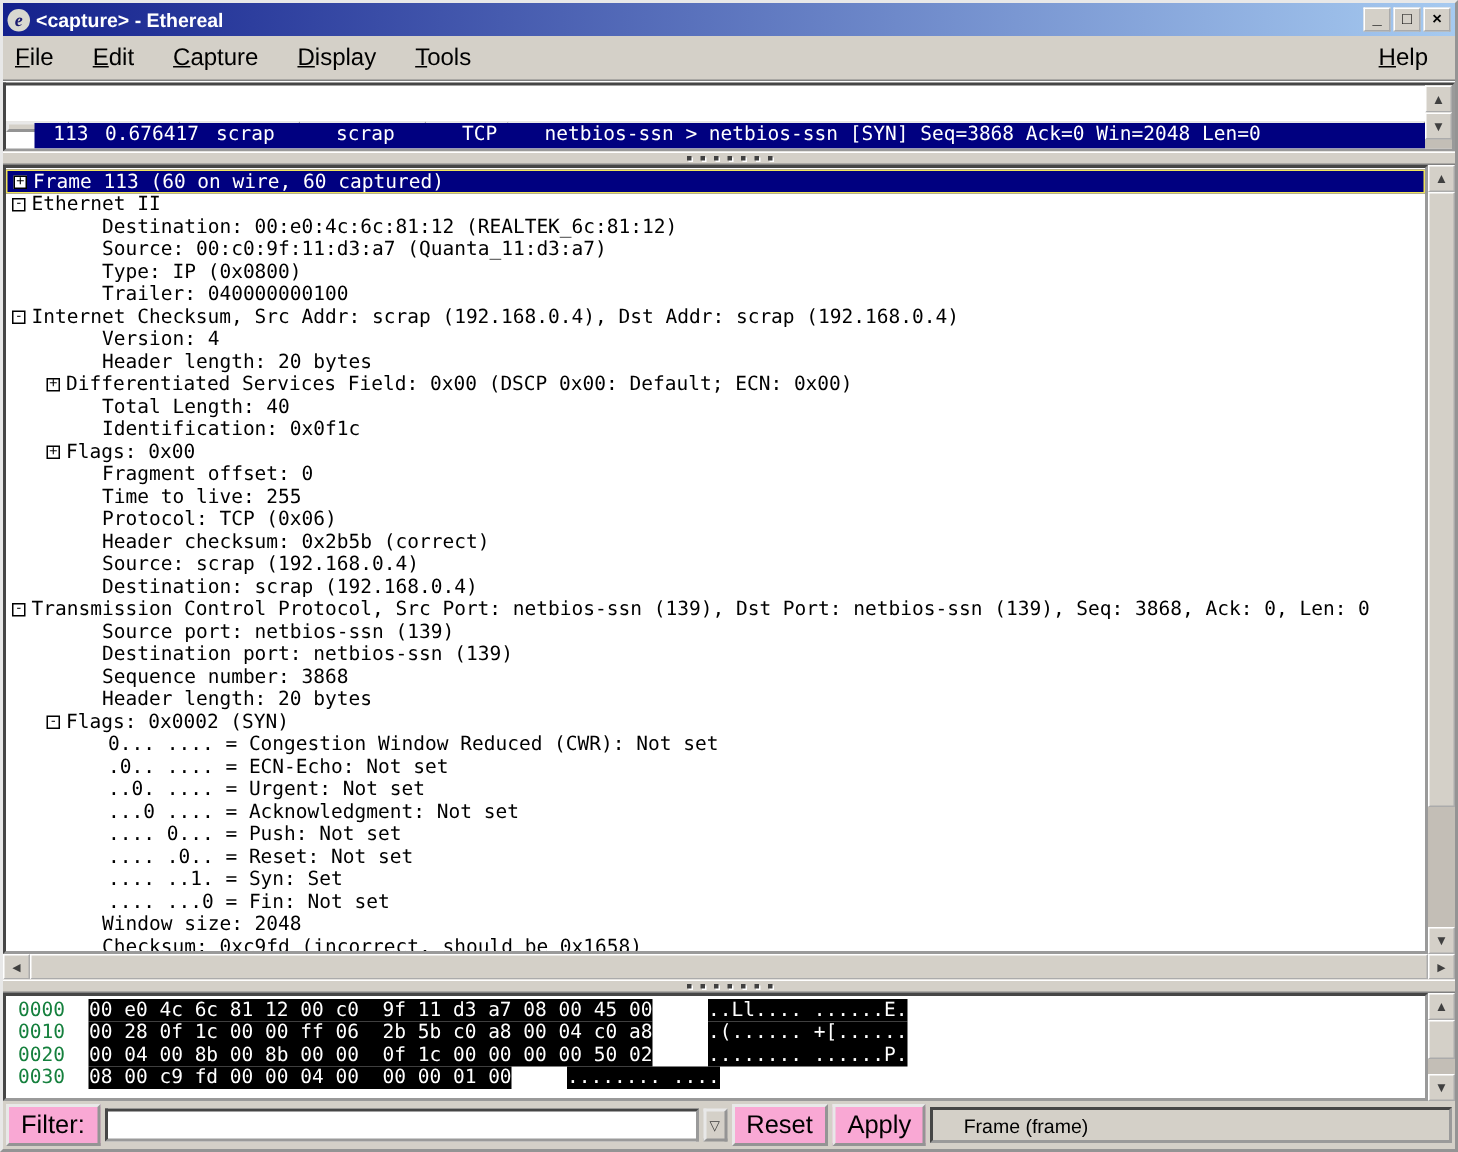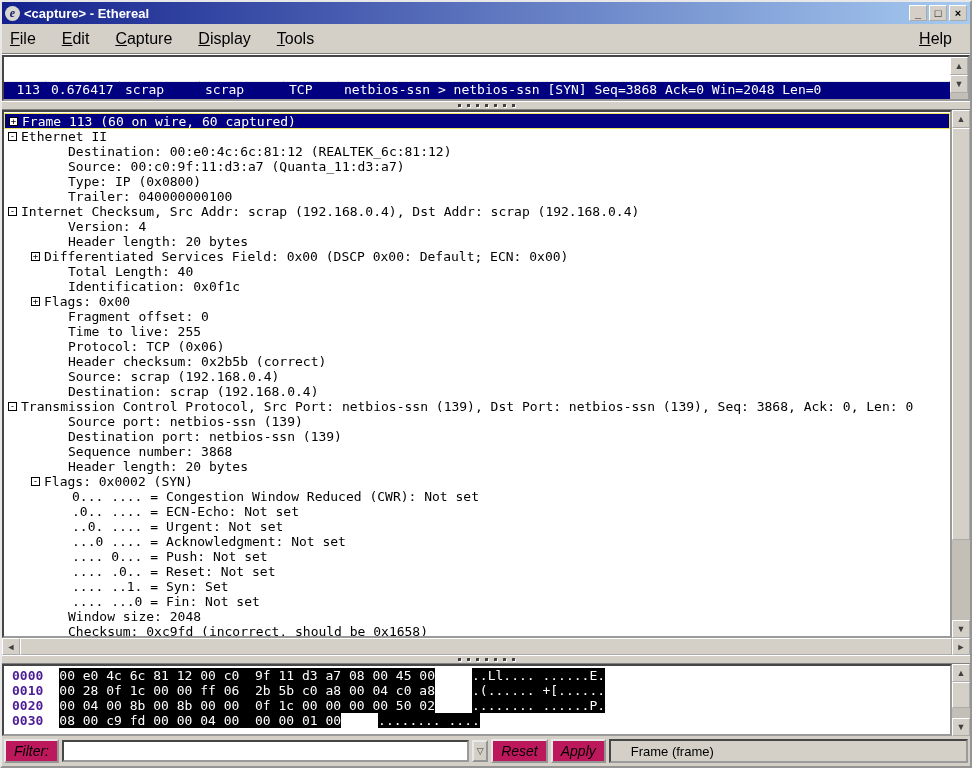--- a/index.html
+++ b/index.html
@@ -31,21 +31,21 @@
 
   
   .listpane { flex:0 0 46px; display:flex; border:2px inset #9a9a9a; background:#fff; }
   .listbody { flex:1 1 auto; display:flex; flex-direction:column; overflow:hidden; }
   .col-headers { display:flex; height:25px; flex:0 0 25px; }
   .col-header { background:#d4d0c8; border:2px outset #e8e8e8; font-size:13px;
                 padding:3px 0 0 4px; white-space:nowrap; overflow:hidden;
                 display:flex; align-items:flex-start;margin-top:24px; }
   .sort-icon { font-size:8px; margin-left:5px; margin-top:3px; color:#404040; }
   .packet-row { display:flex; height:17px; flex:0 0 17px; background:#000080;
-                color:#fff; font:13px/16px "DejaVu Sans Mono",monospace; }
+                color:#fff; font:13px/16px "DejaVu Sans Mono",monospace;margin-left:19px; }
   .packet-row .cell { white-space:pre; overflow:hidden; flex:0 0 auto; padding-left:5px; }
   .cell-no { text-align:right; padding-right:6px; padding-left:0; }
 
   
   .splitter { flex:0 0 9px; background:#d4d0c8; display:flex; align-items:center;
               justify-content:center; border-top:1px solid #fff; border-bottom:1px solid #808080; }
   .splitter .dots { display:flex; gap:6px; }
   .splitter .dots i { width:3px; height:3px; background:#404040;
                       box-shadow:1px 1px 0 #fff; display:block; }
 
@@ -73,29 +73,29 @@
   .hscroll .sb-btn { flex:0 0 18px; height:17px; }
   .sb-thumb { background:#d4d0c8; border:1px outset #fff; }
   .sb-fill { flex:1 1 auto; }
 
   
   .hexwrap { flex:0 0 72px; display:flex; }
   .hexpane { flex:1 1 auto; background:#fff; border:2px inset #9a9a9a;
              font:13px/15px "DejaVu Sans Mono",monospace; padding:2px 0 0 8px;
              overflow:hidden; }
   .hexrow { height:15px; white-space:pre; }
-  .hexrow .off { color:#4c1d95;font-weight:bold; }
+  .hexrow .off { color:#15803d; }
   .hexrow .hl { background:#000; color:#fff; }
   .hex-bytes { margin-left:16px; } .hex-ascii { margin-left:37px; }
 
   
   .filterbar { flex:0 0 30px; display:flex; align-items:center; padding:2px 2px;
                background:#d4d0c8; gap:3px; }
-  .btn { background:#be185d; border:2px outset #e8e8e8; font-size:14px;
-         padding:2px 8px; color:#000; white-space:nowrap;font-style:italic; }
+  .btn { background:#f9a8d4; border:2px outset #e8e8e8; font-size:17px;
+         padding:2px 8px; color:#000; white-space:nowrap; }
   .filter-input { flex:1 1 auto; height:22px; border:2px inset #9a9a9a;
                   background:#fff; font:13px "Liberation Sans",sans-serif; padding:0 3px; }
   .combo-btn { width:16px; height:22px; background:#d4d0c8; border:2px outset #e8e8e8;
                font-size:9px; text-align:center; line-height:18px; color:#404040; padding:0; }
   .statusbox { flex:1.05 1 auto; height:24px; border:2px inset #9a9a9a;
                background:#d4d0c8; font-size:13px; padding:3px 20px; white-space:nowrap;
                overflow:hidden; }
 </style>
 </head>
 <body>

